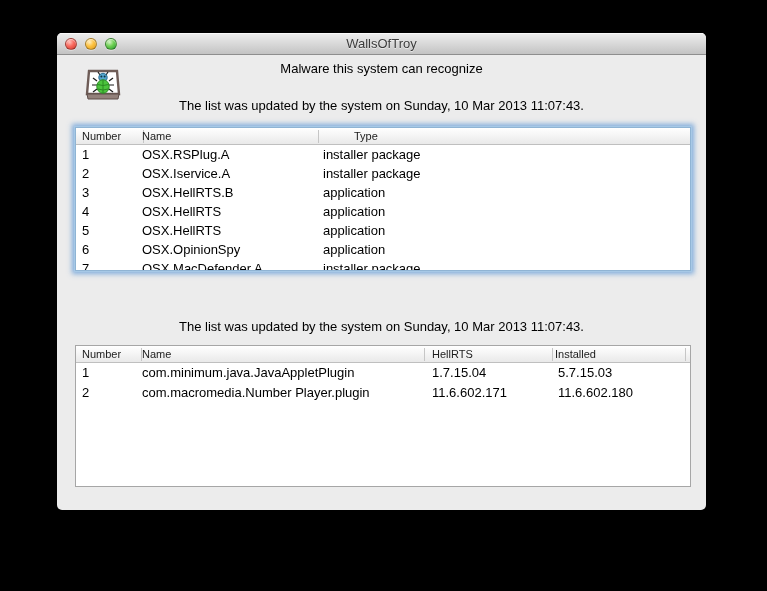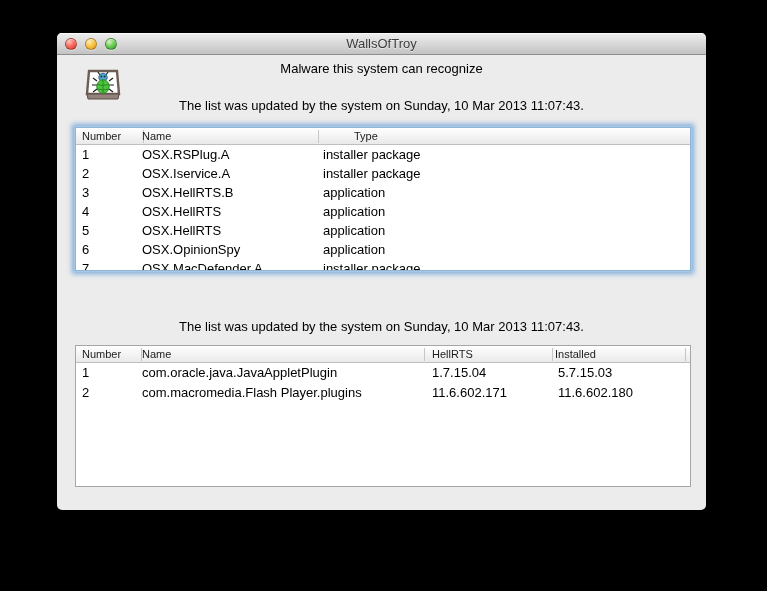--- a/index.html
+++ b/index.html
@@ -172,26 +172,26 @@
       <div class="th c-name">Name</div>
       <div class="colsep" style="left:348px;"></div>
       <div class="th c-ver" style="left:356px;">HellRTS</div>
       <div class="colsep" style="left:476px;"></div>
       <div class="th c-inst" style="left:470px;margin-left:9px;">Installed</div>
       <div class="colsep" style="left:609px;"></div>
     </div>
     <div class="tbody" style="height:123px;">
       <div class="row">
         <span class="cell c-num">1</span>
-        <span class="cell c-name">com.oracle.java.JavaAppletPlugin</span>
+        <span class="cell c-name">com.minimum.java.JavaAppletPlugin</span>
         <span class="cell c-ver">1.7.15.04</span>
         <span class="cell c-inst">5.7.15.03</span>
       </div>
       <div class="row">
         <span class="cell c-num">2</span>
-        <span class="cell c-name">com.macromedia.Flash Player.plugins</span>
+        <span class="cell c-name">com.macromedia.Number Player.plugin</span>
         <span class="cell c-ver">11.6.602.171</span>
         <span class="cell c-inst">11.6.602.180</span>
       </div>
     </div>
   </div>
 
 </div>
 
 </body></html>

